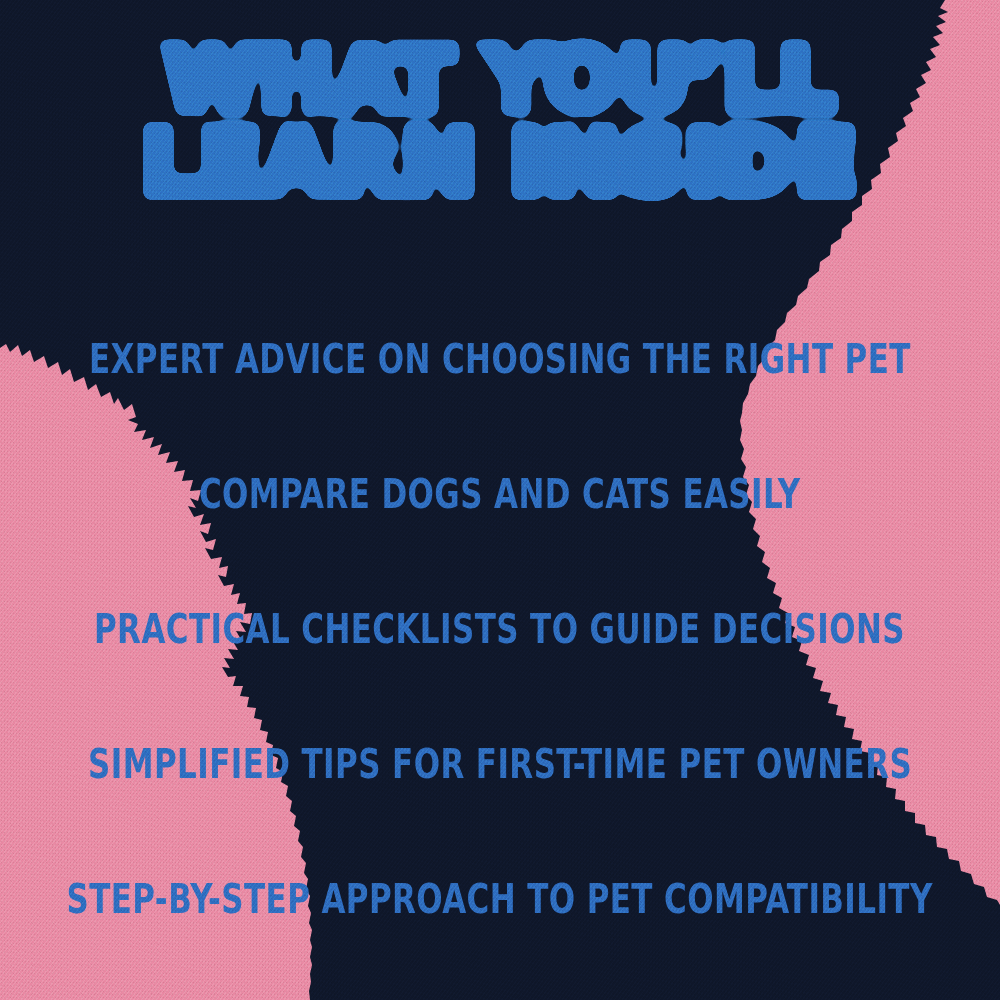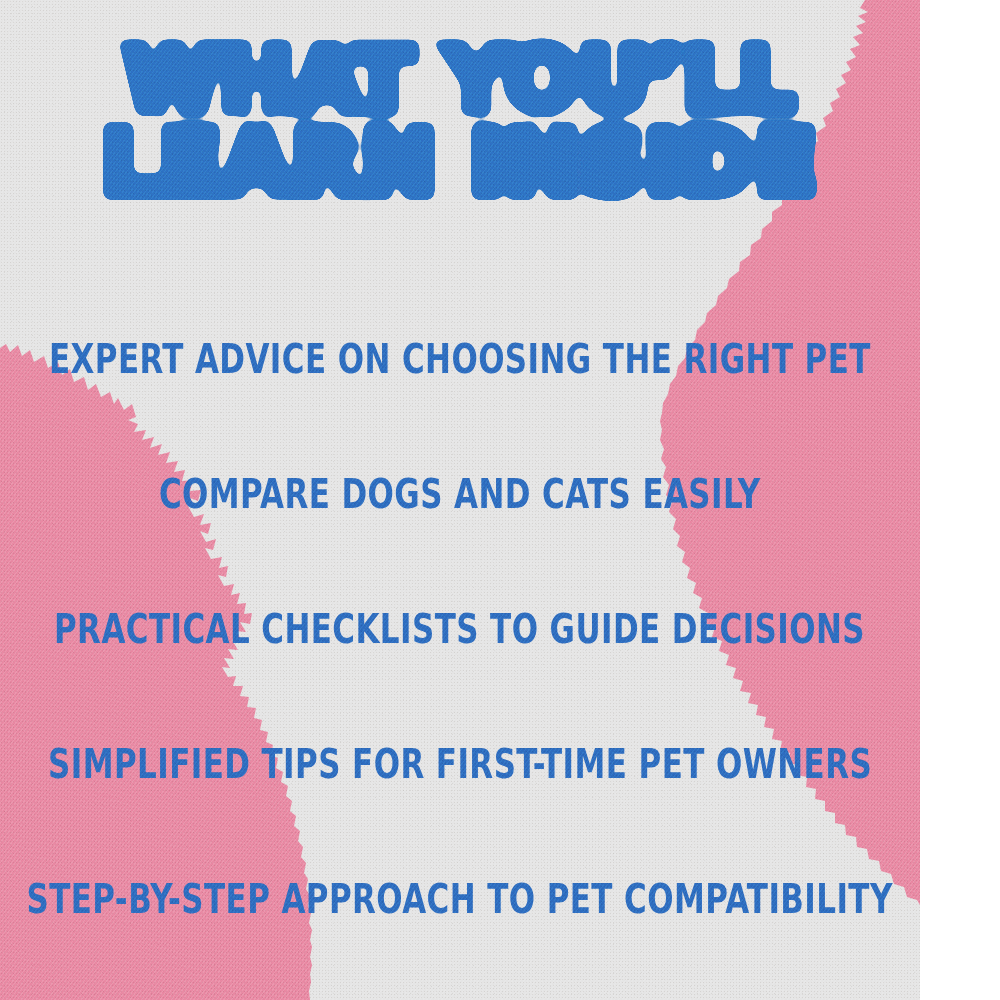--- a/index.html
+++ b/index.html
@@ -4,24 +4,24 @@
 <title>What You'll Learn Inside</title>
 <style>
   html, body {
     margin: 0;
     padding: 0;
     background: #ffffff;
   }
 
   #poster {
     position: relative;
-    width: 920px;
+    width: 1000px;
     height: 1000px;
     overflow: hidden;
-    background-color: #e5e5e5;
+    background-color: #0f172a;
     font-family: "Liberation Sans", sans-serif;
     -webkit-font-smoothing: antialiased;
   }
 
   
   .grain {
     position: absolute;
     inset: 0;
     z-index: 5;
     pointer-events: none;

